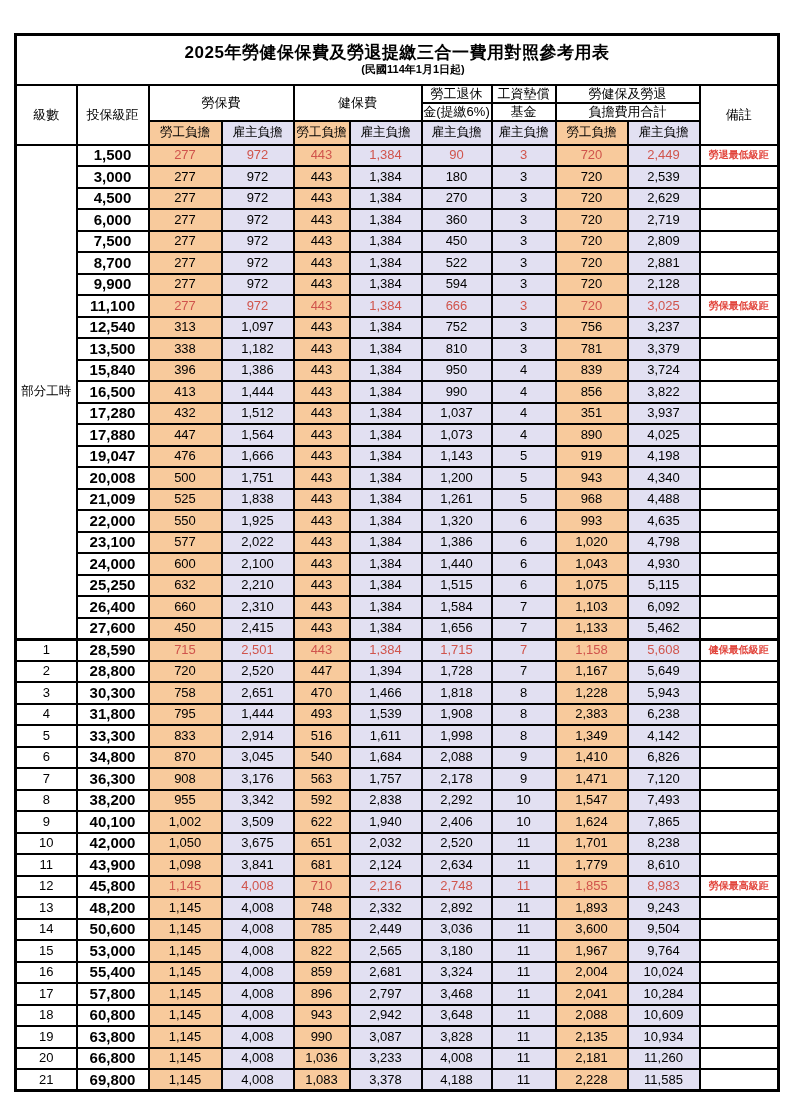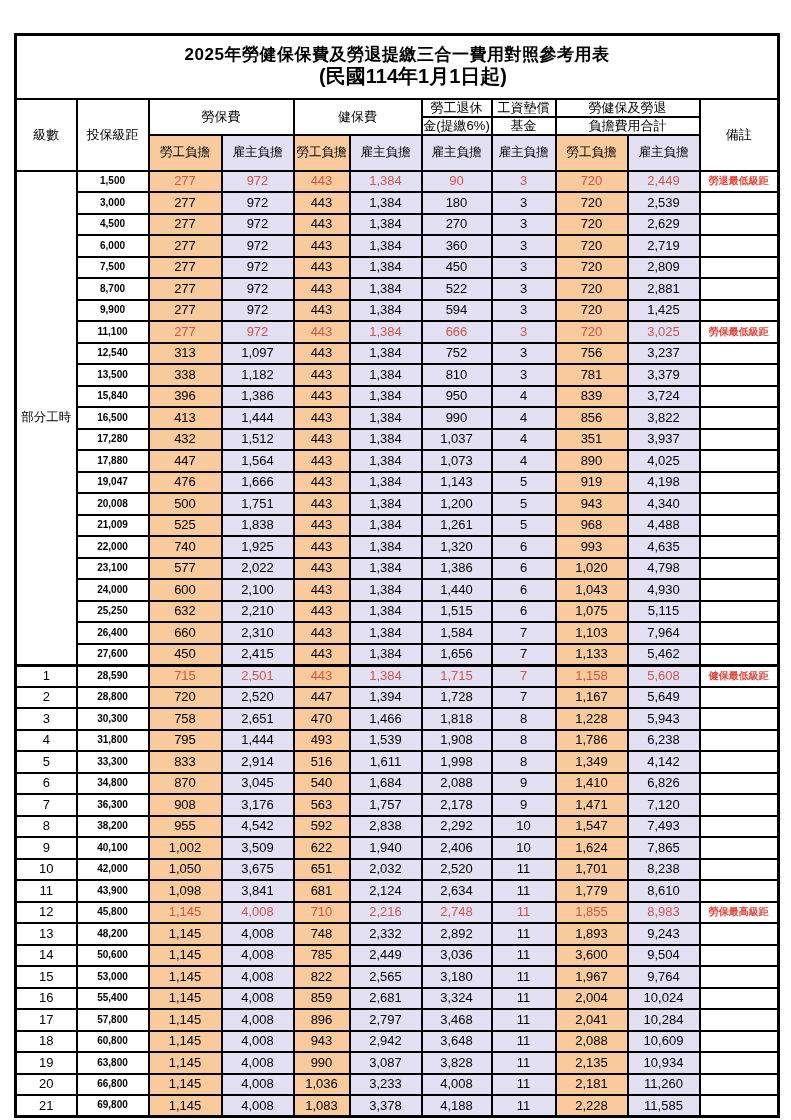--- a/index.html
+++ b/index.html
@@ -14,31 +14,31 @@
     position:absolute; left:14px; top:33px; width:763px;
     border-collapse:collapse; table-layout:fixed;
     border:3px solid var(--border,#000);
   }
   .premium th, .premium td {
     border:2px solid var(--border,#000);
     text-align:center; vertical-align:middle;
     padding:0; overflow:hidden; white-space:nowrap;
     line-height:1.05;
   }
-  .title-cell { height:64px; }
+  .title-cell { height:50px; }
   .title-line { font-size:17px; font-weight:bold; letter-spacing:0.5px; }
-  .subtitle-line { font-size:20px; font-weight:bold; margin-top:2px;margin-left:32px; }
+  .subtitle-line { font-size:11px; font-weight:bold; margin-top:2px;margin-left:32px; }
   tr.hrowA th, tr.hrowB th { height:18px; font-weight:normal; font-size:13px; }
-  tr.hrowC th { height:36px; font-weight:normal; font-size:12.5px; }
+  tr.hrowC th { height:24px; font-weight:normal; font-size:12.5px; }
   .premium thead th { font-weight:normal; }
   tbody tr { height:21.5px; }
   tbody td { font-size:13px; }
   .orange { background:var(--orange,#F8CA9C); }
   .lav    { background:var(--lav,#E2E0F2); }
-  .bracket-cell { font-weight:bold; font-size:10px; }
+  .bracket-cell { font-weight:bold; font-size:15px; }
   .level-cell { font-size:13px;margin-left:48px; }
   .part-time { font-size:12.5px; letter-spacing:0; }
   .red { color:var(--red,#D0544C); }
   .remark-cell { font-size:10px; font-weight:bold; color:var(--remark,#E2453C); }
   tr.sec td { border-top:3px solid var(--border,#000); }
 </style>
 </head>
 <body>
 
 <div class="page">
@@ -165,21 +165,21 @@
         </tr>
         <tr>
           <td class="bracket-cell">9,900</td>
           <td class="orange">277</td>
           <td class="lav">972</td>
           <td class="orange">443</td>
           <td class="lav">1,384</td>
           <td class="lav">594</td>
           <td class="lav">3</td>
           <td class="orange">720</td>
-          <td class="lav">1,425</td>
+          <td class="lav">2,128</td>
           <td class="remark-cell"></td>
         </tr>
         <tr>
           <td class="bracket-cell">11,100</td>
           <td class="orange red">277</td>
           <td class="lav red">972</td>
           <td class="orange red">443</td>
           <td class="lav red">1,384</td>
           <td class="lav red">666</td>
           <td class="lav red">3</td>
@@ -290,21 +290,21 @@
           <td class="orange">443</td>
           <td class="lav">1,384</td>
           <td class="lav">1,261</td>
           <td class="lav">5</td>
           <td class="orange">968</td>
           <td class="lav">4,488</td>
           <td class="remark-cell"></td>
         </tr>
         <tr>
           <td class="bracket-cell">22,000</td>
-          <td class="orange">740</td>
+          <td class="orange">550</td>
           <td class="lav">1,925</td>
           <td class="orange">443</td>
           <td class="lav">1,384</td>
           <td class="lav">1,320</td>
           <td class="lav">6</td>
           <td class="orange">993</td>
           <td class="lav">4,635</td>
           <td class="remark-cell"></td>
         </tr>
         <tr>
@@ -345,21 +345,21 @@
         </tr>
         <tr>
           <td class="bracket-cell">26,400</td>
           <td class="orange">660</td>
           <td class="lav">2,310</td>
           <td class="orange">443</td>
           <td class="lav">1,384</td>
           <td class="lav">1,584</td>
           <td class="lav">7</td>
           <td class="orange">1,103</td>
-          <td class="lav">7,964</td>
+          <td class="lav">6,092</td>
           <td class="remark-cell"></td>
         </tr>
         <tr>
           <td class="bracket-cell">27,600</td>
           <td class="orange">450</td>
           <td class="lav">2,415</td>
           <td class="orange">443</td>
           <td class="lav">1,384</td>
           <td class="lav">1,656</td>
           <td class="lav">7</td>
@@ -408,21 +408,21 @@
         </tr>
         <tr>
           <td class="level-cell">4</td>
           <td class="bracket-cell">31,800</td>
           <td class="orange">795</td>
           <td class="lav">1,444</td>
           <td class="orange">493</td>
           <td class="lav">1,539</td>
           <td class="lav">1,908</td>
           <td class="lav">8</td>
-          <td class="orange">1,786</td>
+          <td class="orange">2,383</td>
           <td class="lav">6,238</td>
           <td class="remark-cell"></td>
         </tr>
         <tr>
           <td class="level-cell">5</td>
           <td class="bracket-cell">33,300</td>
           <td class="orange">833</td>
           <td class="lav">2,914</td>
           <td class="orange">516</td>
           <td class="lav">1,611</td>
@@ -455,21 +455,21 @@
           <td class="lav">2,178</td>
           <td class="lav">9</td>
           <td class="orange">1,471</td>
           <td class="lav">7,120</td>
           <td class="remark-cell"></td>
         </tr>
         <tr>
           <td class="level-cell">8</td>
           <td class="bracket-cell">38,200</td>
           <td class="orange">955</td>
-          <td class="lav">4,542</td>
+          <td class="lav">3,342</td>
           <td class="orange">592</td>
           <td class="lav">2,838</td>
           <td class="lav">2,292</td>
           <td class="lav">10</td>
           <td class="orange">1,547</td>
           <td class="lav">7,493</td>
           <td class="remark-cell"></td>
         </tr>
         <tr>
           <td class="level-cell">9</td>

